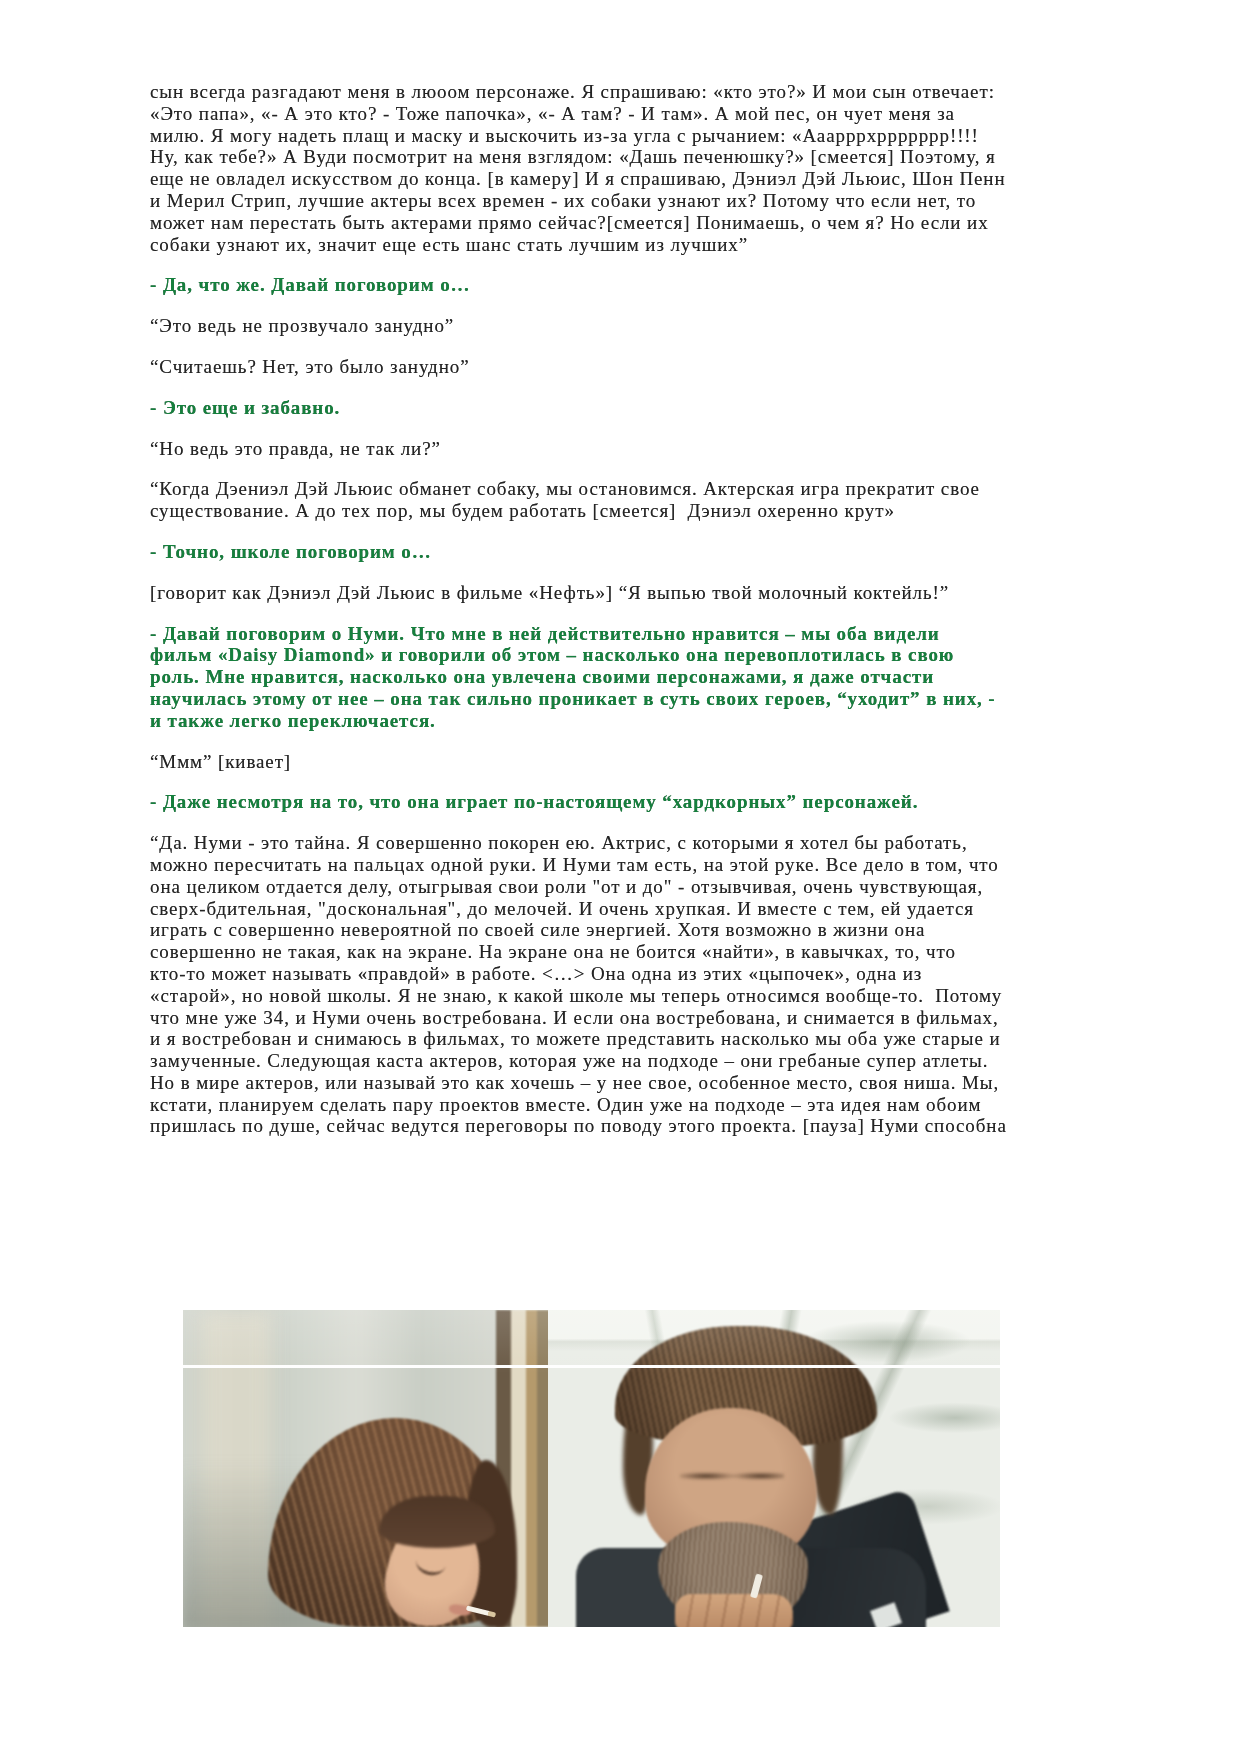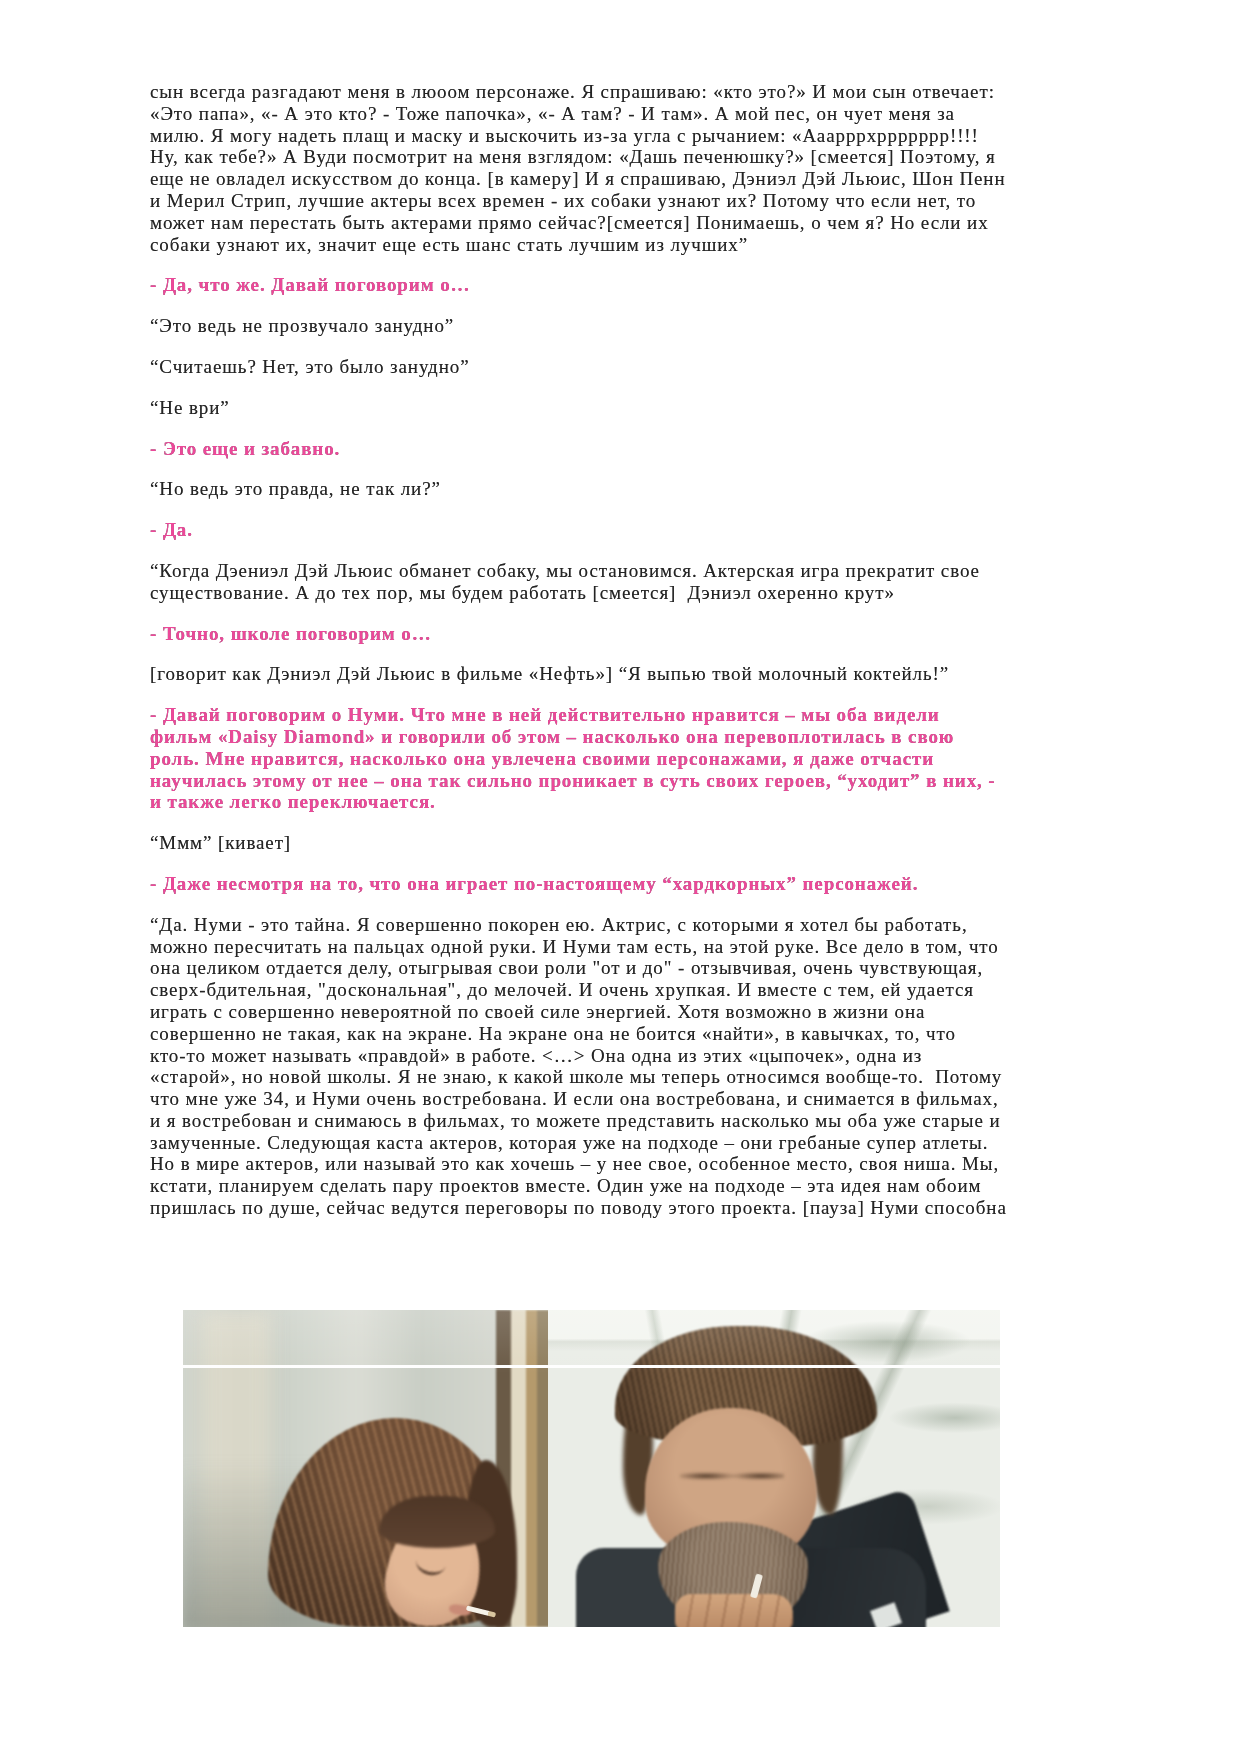--- a/index.html
+++ b/index.html
@@ -1,21 +1,21 @@
 <!DOCTYPE html>
 <html lang="ru"><head>
 <meta charset="utf-8">
 <style>
   html,body{margin:0;padding:0;background:#ffffff;}
   .page{position:relative;width:1099px;height:1754px;background:#ffffff;overflow:hidden;
         font-family:"Liberation Serif","DejaVu Serif",serif;}
   .text-col{position:absolute;left:150px;top:81px;width:1010px;}
   .text-col p{margin:0 0 19px 0;font-size:19px;line-height:21.8px;letter-spacing:0.9px;
         white-space:pre;color:#242424;text-shadow:0 0 0.6px rgba(45,45,45,.55);}
-  .text-col p.b{font-weight:700;color:#ec4899;text-shadow:0 0 0.5px rgba(0,0,0,.6);}
+  .text-col p.b{font-weight:700;color:#15803d;text-shadow:0 0 0.5px rgba(0,0,0,.6);}
 
   
   .photo{position:absolute;left:183px;top:1310px;width:817px;height:317px;overflow:hidden;
          background:#e9ece6;}
   .ph{position:absolute;}
   .win-blur{left:-10px;top:-10px;width:335px;height:337px;
     background:linear-gradient(90deg,#d3d7ce 0,#c5cac1 20%,#cfd4cb 38%,#dadcd4 55%,#c9cec5 74%,#d5d7cf 100%);
     filter:blur(3px);}
   .win-light{left:18px;top:0;width:70px;height:317px;background:rgba(233,226,206,.55);filter:blur(9px);}
   .win-shade{left:-5px;top:150px;width:330px;height:175px;
@@ -106,24 +106,22 @@
 «Это папа», «- А это кто? - Тоже папочка», «- А там? - И там». А мой пес, он чует меня за
 милю. Я могу надеть плащ и маску и выскочить из-за угла с рычанием: «Ааарррхррррррр!!!!
 Ну, как тебе?» А Вуди посмотрит на меня взглядом: «Дашь печенюшку?» [смеется] Поэтому, я
 еще не овладел искусством до конца. [в камеру] И я спрашиваю, Дэниэл Дэй Льюис, Шон Пенн
 и Мерил Стрип, лучшие актеры всех времен - их собаки узнают их? Потому что если нет, то
 может нам перестать быть актерами прямо сейчас?[смеется] Понимаешь, о чем я? Но если их
 собаки узнают их, значит еще есть шанс стать лучшим из лучших”</p>
     <p class="b">- Да, что же. Давай поговорим о…</p>
     <p>“Это ведь не прозвучало занудно”</p>
     <p>“Считаешь? Нет, это было занудно”</p>
-    <p>“Не ври”</p>
     <p class="b">- Это еще и забавно.</p>
     <p>“Но ведь это правда, не так ли?”</p>
-    <p class="b">- Да.</p>
     <p>“Когда Дэениэл Дэй Льюис обманет собаку, мы остановимся. Актерская игра прекратит свое
 существование. А до тех пор, мы будем работать [смеется]  Дэниэл охеренно крут»</p>
     <p class="b">- Точно, школе поговорим о…</p>
     <p>[говорит как Дэниэл Дэй Льюис в фильме «Нефть»] “Я выпью твой молочный коктейль!”</p>
     <p class="b">- Давай поговорим о Нуми. Что мне в ней действительно нравится – мы оба видели
 фильм «Daisy Diamond» и говорили об этом – насколько она перевоплотилась в свою
 роль. Мне нравится, насколько она увлечена своими персонажами, я даже отчасти
 научилась этому от нее – она так сильно проникает в суть своих героев, “уходит” в них, -
 и также легко переключается.</p>
     <p>“Ммм” [кивает]</p>

